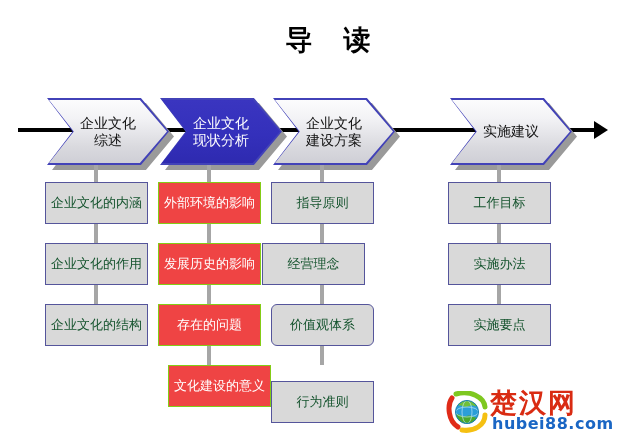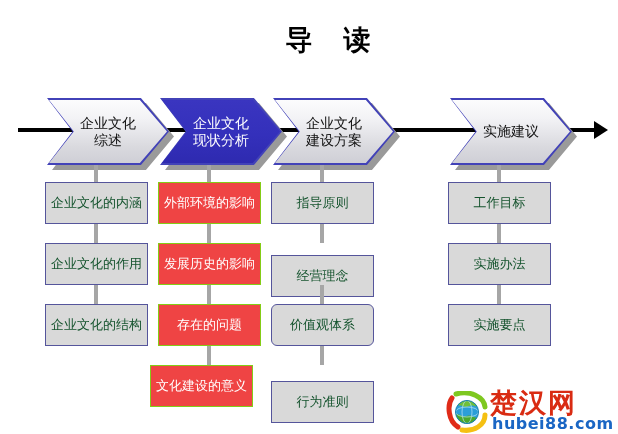--- a/index.html
+++ b/index.html
@@ -211,32 +211,32 @@
         <div class="chevron-label">企业文化
 现状分析</div>
       </div>
       <div class="vconn" style="left: 207px; top: 165px; height: 17px;"></div>
       <div class="item-box blue" style="left: 158px; top: 182px;">外部环境的影响</div>
       <div class="vconn" style="left: 207px; top: 224px; height: 19px;"></div>
       <div class="item-box blue" style="left: 158px; top: 243px;">发展历史的影响</div>
       <div class="vconn" style="left: 207px; top: 285px; height: 19px;"></div>
       <div class="item-box blue" style="left: 158px; top: 304px;">存在的问题</div>
       <div class="vconn" style="left: 207px; top: 346px; height: 19px;"></div>
-      <div class="item-box blue" style="left: 150px; top: 365px;">文化建设的意义</div>
+      <div class="item-box blue" style="left: 168px; top: 365px;">文化建设的意义</div>
       <div class="chevron-wrap" style="left: 273px;">
         <div class="chevron-shadow"></div>
         <div class="chevron-body"></div>
         <div class="chevron-face"></div>
         <div class="chevron-label">企业文化
 建设方案</div>
       </div>
       <div class="vconn" style="left: 320px; top: 165px; height: 17px;"></div>
       <div class="item-box" style="left: 271px; top: 182px;">指导原则</div>
       <div class="vconn" style="left: 320px; top: 224px; height: 19px;"></div>
-      <div class="item-box" style="left: 271px; top: 243px; margin-top: 12px;">经营理念</div>
+      <div class="item-box" style="left: 262px; top: 243px;">经营理念</div>
       <div class="vconn" style="left: 320px; top: 285px; height: 19px;"></div>
       <div class="item-box" style="left: 271px; top: 304px; border-radius: 6px;">价值观体系</div>
       <div class="vconn" style="left: 320px; top: 346px; height: 19px;"></div>
       <div class="item-box" style="left: 271px; top: 381px;">行为准则</div>
       <div class="chevron-wrap" style="left: 450px;">
         <div class="chevron-shadow"></div>
         <div class="chevron-body"></div>
         <div class="chevron-face"></div>
         <div class="chevron-label">实施建议</div>
       </div>

